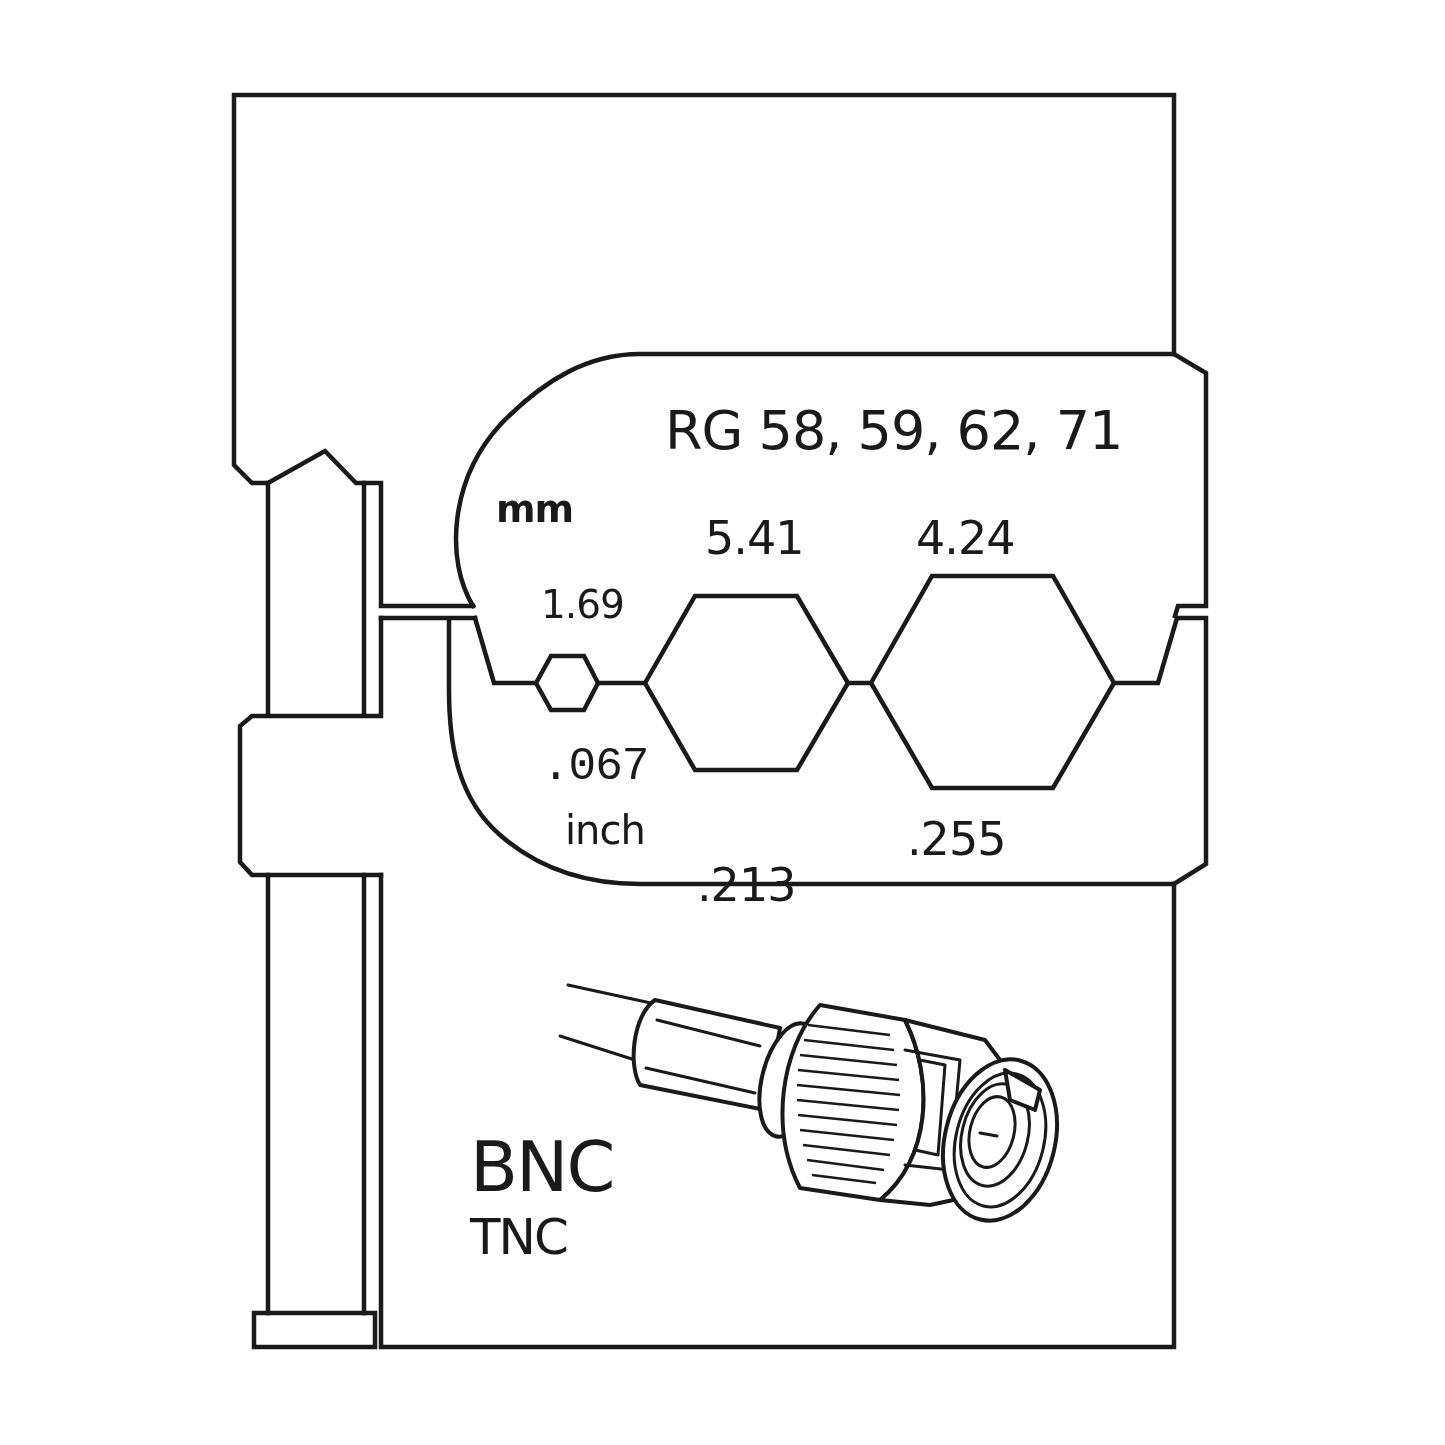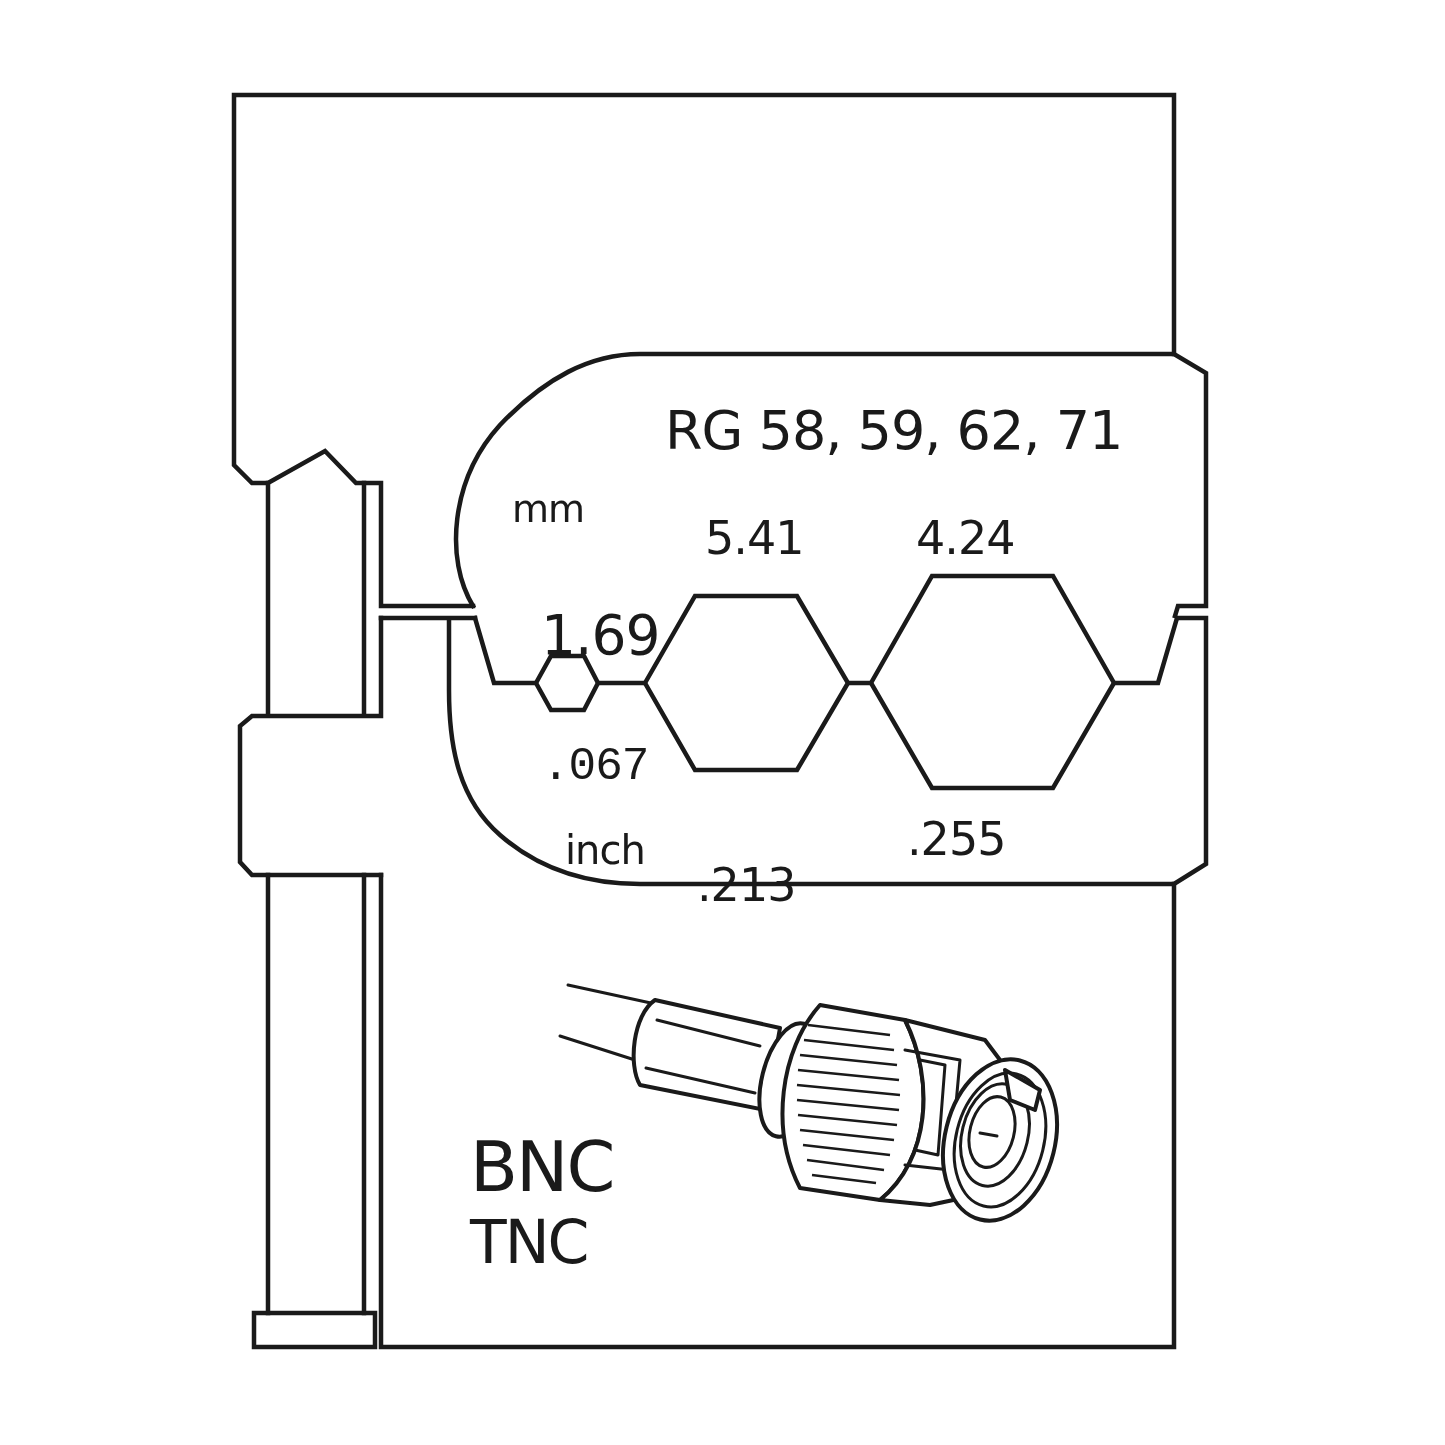--- a/index.html
+++ b/index.html
@@ -10,30 +10,30 @@
     .ln-fill { fill: #ffffff; stroke: #1a1a1a; stroke-width: 4; stroke-linejoin: round; }
     .lbl {
       position: absolute;
       font-family: "DejaVu Sans", "Liberation Sans", sans-serif;
       color: #1a1a1a;
       white-space: nowrap;
       line-height: 1;
       letter-spacing: -1px;
     }
     .title { left: 665px; top: 404px; font-size: 54px; }
-    .unit-mm { left: 512px; top: 490px; font-size: 38px; }
-    .mm-1 { left: 541px; top: 608px; font-size: 55px; }
+    .unit-mm { left: 496px; top: 490px; font-size: 38px; font-weight: bold; }
+    .mm-1 { left: 541px; top: 585px; font-size: 39px; }
     .mm-2 { left: 705px; top: 515px; font-size: 46px; text-align: center; }
     .mm-3 { left: 916px; top: 515px; font-size: 46px; }
     .in-1 { left: 542px; top: 744px; font-size: 46px; font-family: Liberation Mono, monospace; }
-    .unit-in { left: 565px; top: 810px; font-size: 40px; margin-top: 20px; }
+    .unit-in { left: 565px; top: 810px; font-size: 40px; }
     .in-2 { left: 697px; top: 816px; font-size: 46px; margin-top: 46px; }
     .in-3 { left: 907px; top: 816px; font-size: 46px; }
     .conn-1 { left: 470px; top: 1132px; font-size: 70px; letter-spacing: -2px; }
-    .conn-2 { left: 470px; top: 1212px; font-size: 60px; letter-spacing: -2px; }
+    .conn-2 { left: 470px; top: 1212px; font-size: 50px; letter-spacing: -2px; }
   </style>
 </head>
 <body>
 
 <svg class="canvas" viewBox="0 0 1445 1445" xmlns="http://www.w3.org/2000/svg">
 
   <path class="ln" d="M234,95 L1174,95 L1174,354 M234,95 L234,465 L252,483 L268,483 L325,451 L356,483 L381,483 L381,606 L473,606"></path>
 
   <path class="ln" d="M268,483 L268,716 M364,483 L364,716 M381,618 L381,716 L252,716 L240,726 L240,862 L252,875 L381,875"></path>
 

